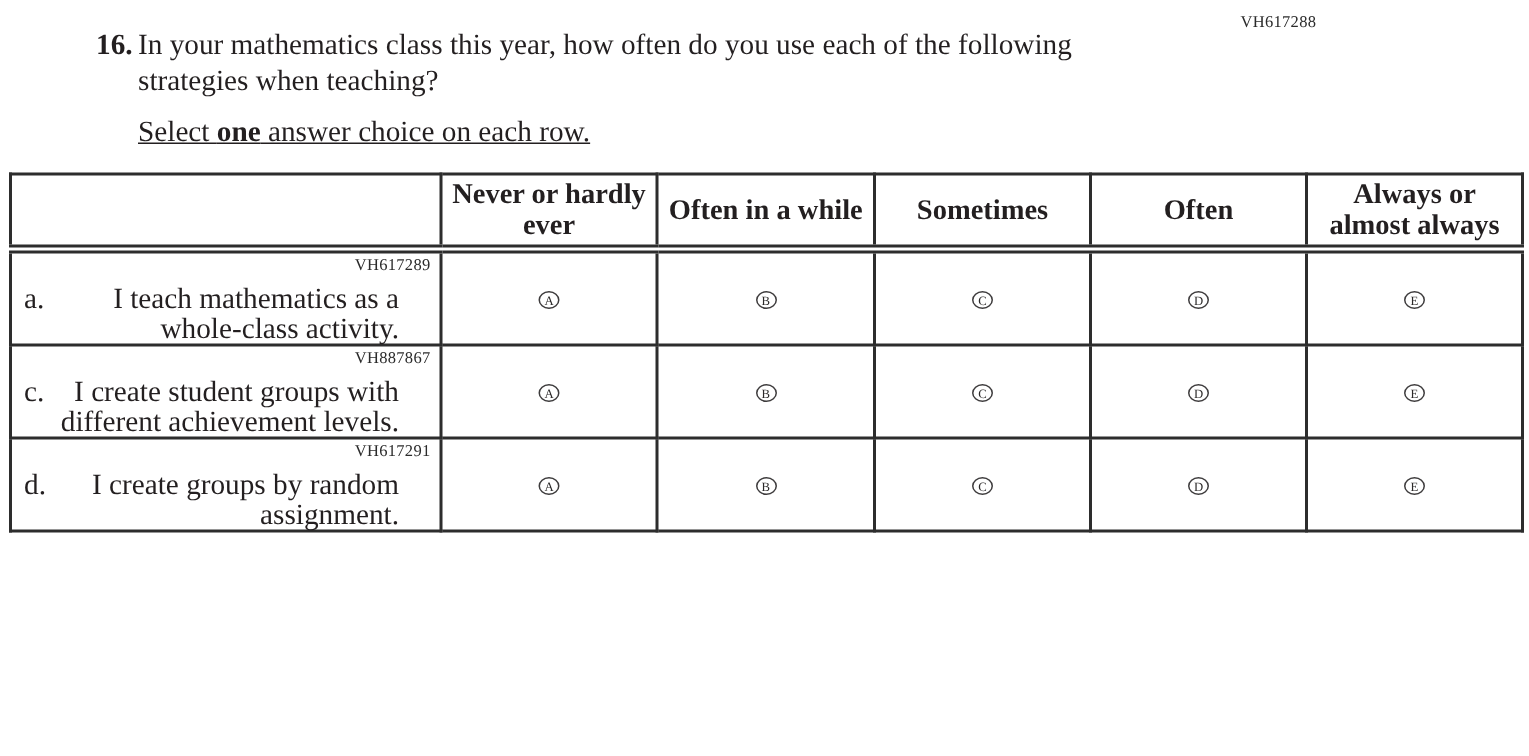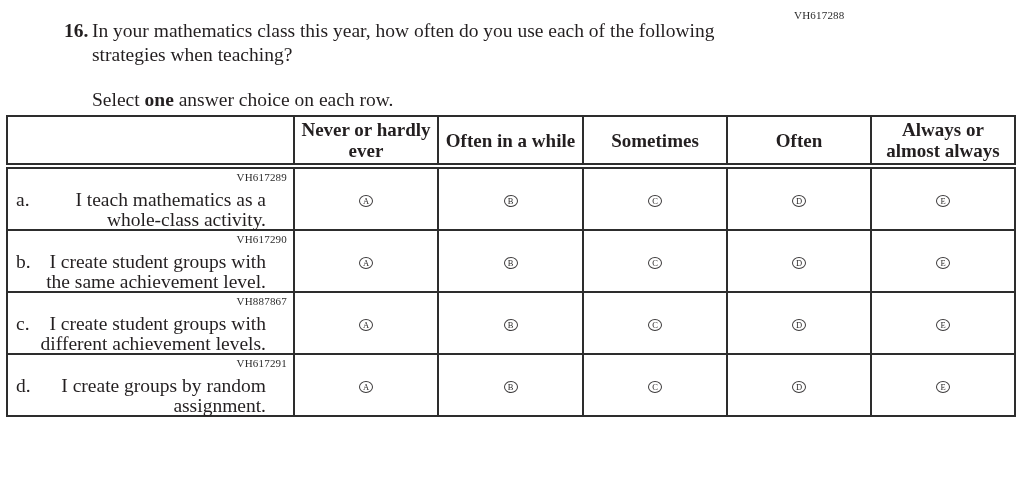--- a/index.html
+++ b/index.html
@@ -6,21 +6,21 @@
   html, body { width: 1019px; height: 504px; }
   body {
     background: #ffffff;
     font-family: "Liberation Serif", "DejaVu Serif", serif;
     color: #231f20;
     position: relative;
     overflow: hidden;
   }
   .form-code-top {
     position: absolute;
-    left: 794px;
+    left: 827px;
     top: 9px;
     font-size: 11px;
     letter-spacing: 0.2px;
     color: #2b2b2b;
   }
   .question-block {
     position: absolute;
     left: 64px;
     top: 19px;
     display: flex;
@@ -32,23 +32,24 @@
     line-height: 23.5px;
     flex: 0 0 28px;
   }
   .q-body { width: 648px; }
   .q-text {
     font-size: 19.5px;
     line-height: 23.5px;
     max-width: 648px;
   }
   .q-instruction {
-    margin-top: 22px;
+    margin-top: 11px;
     font-size: 19.5px;
     line-height: 23.5px;
+    text-decoration: underline;
   }
   .q-instruction .bold { font-weight: bold; }
 
   table.matrix {
     position: absolute;
     left: 6px;
     top: 115px;
     width: 1008px;
     border-collapse: collapse;
     table-layout: fixed;
@@ -151,34 +152,20 @@
         </div>
       </td>
       <td class="option-cell"><span class="bubble">A</span></td>
       <td class="option-cell"><span class="bubble">B</span></td>
       <td class="option-cell"><span class="bubble">C</span></td>
       <td class="option-cell"><span class="bubble">D</span></td>
       <td class="option-cell"><span class="bubble">E</span></td>
     </tr>
     <tr>
       <td class="stem-cell">
-        <div class="row-code">VH617290</div>
-        <div class="stem-text">
-          <span class="stem-letter">b.</span>
-          <span class="stem-body">I create student groups with the same achievement level.</span>
-        </div>
-      </td>
-      <td class="option-cell"><span class="bubble">A</span></td>
-      <td class="option-cell"><span class="bubble">B</span></td>
-      <td class="option-cell"><span class="bubble">C</span></td>
-      <td class="option-cell"><span class="bubble">D</span></td>
-      <td class="option-cell"><span class="bubble">E</span></td>
-    </tr>
-    <tr>
-      <td class="stem-cell">
         <div class="row-code">VH887867</div>
         <div class="stem-text">
           <span class="stem-letter">c.</span>
           <span class="stem-body">I create student groups with different achievement levels.</span>
         </div>
       </td>
       <td class="option-cell"><span class="bubble">A</span></td>
       <td class="option-cell"><span class="bubble">B</span></td>
       <td class="option-cell"><span class="bubble">C</span></td>
       <td class="option-cell"><span class="bubble">D</span></td>

